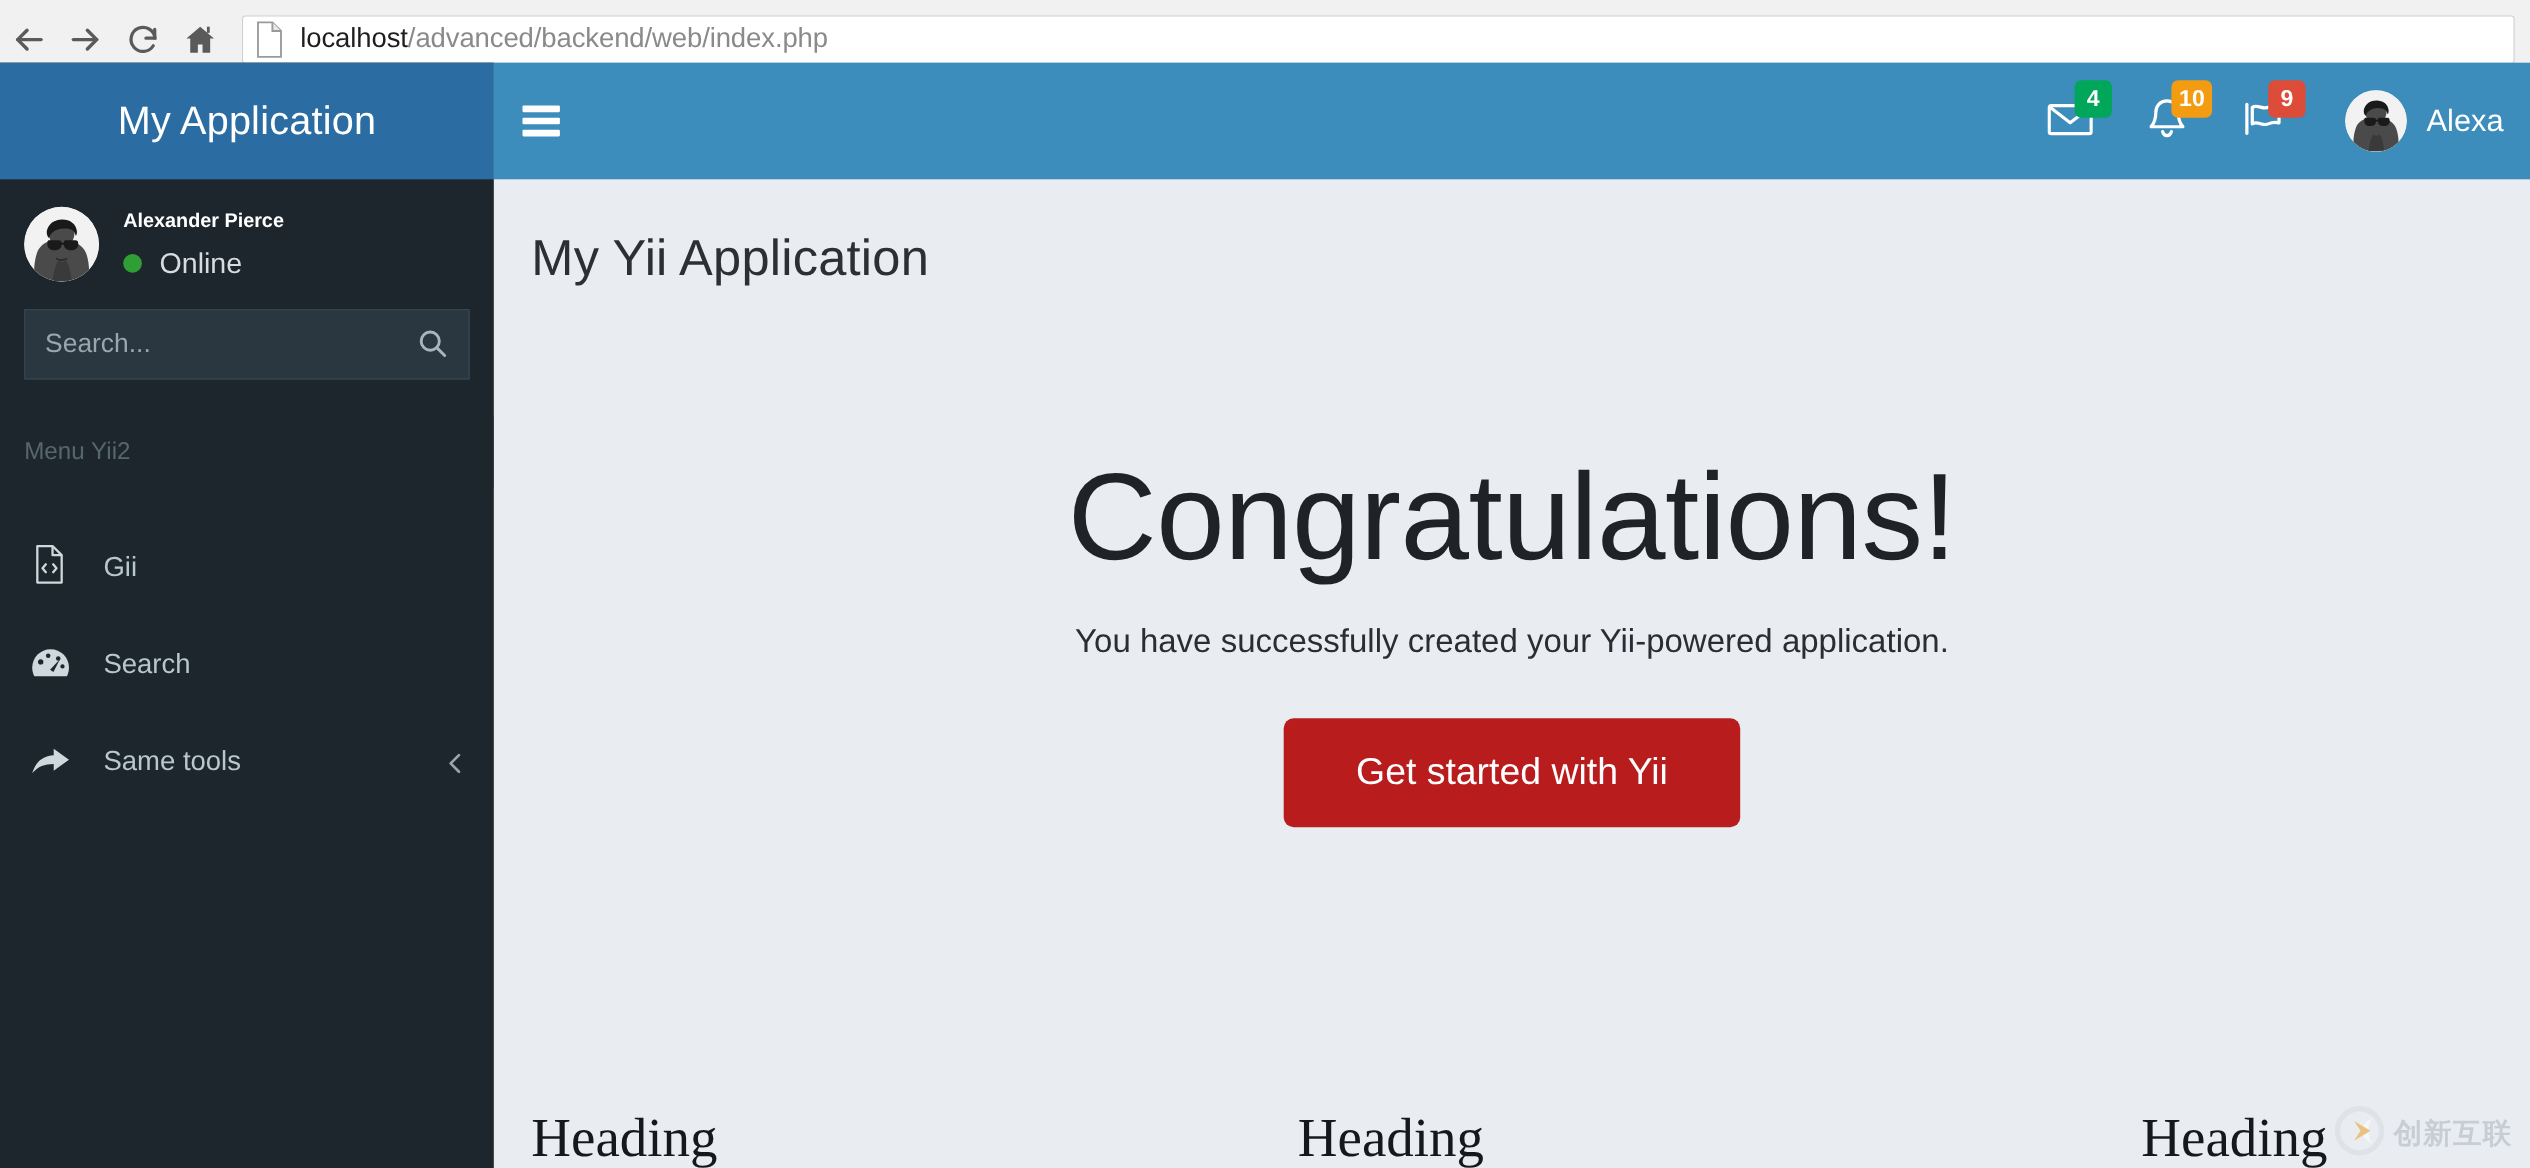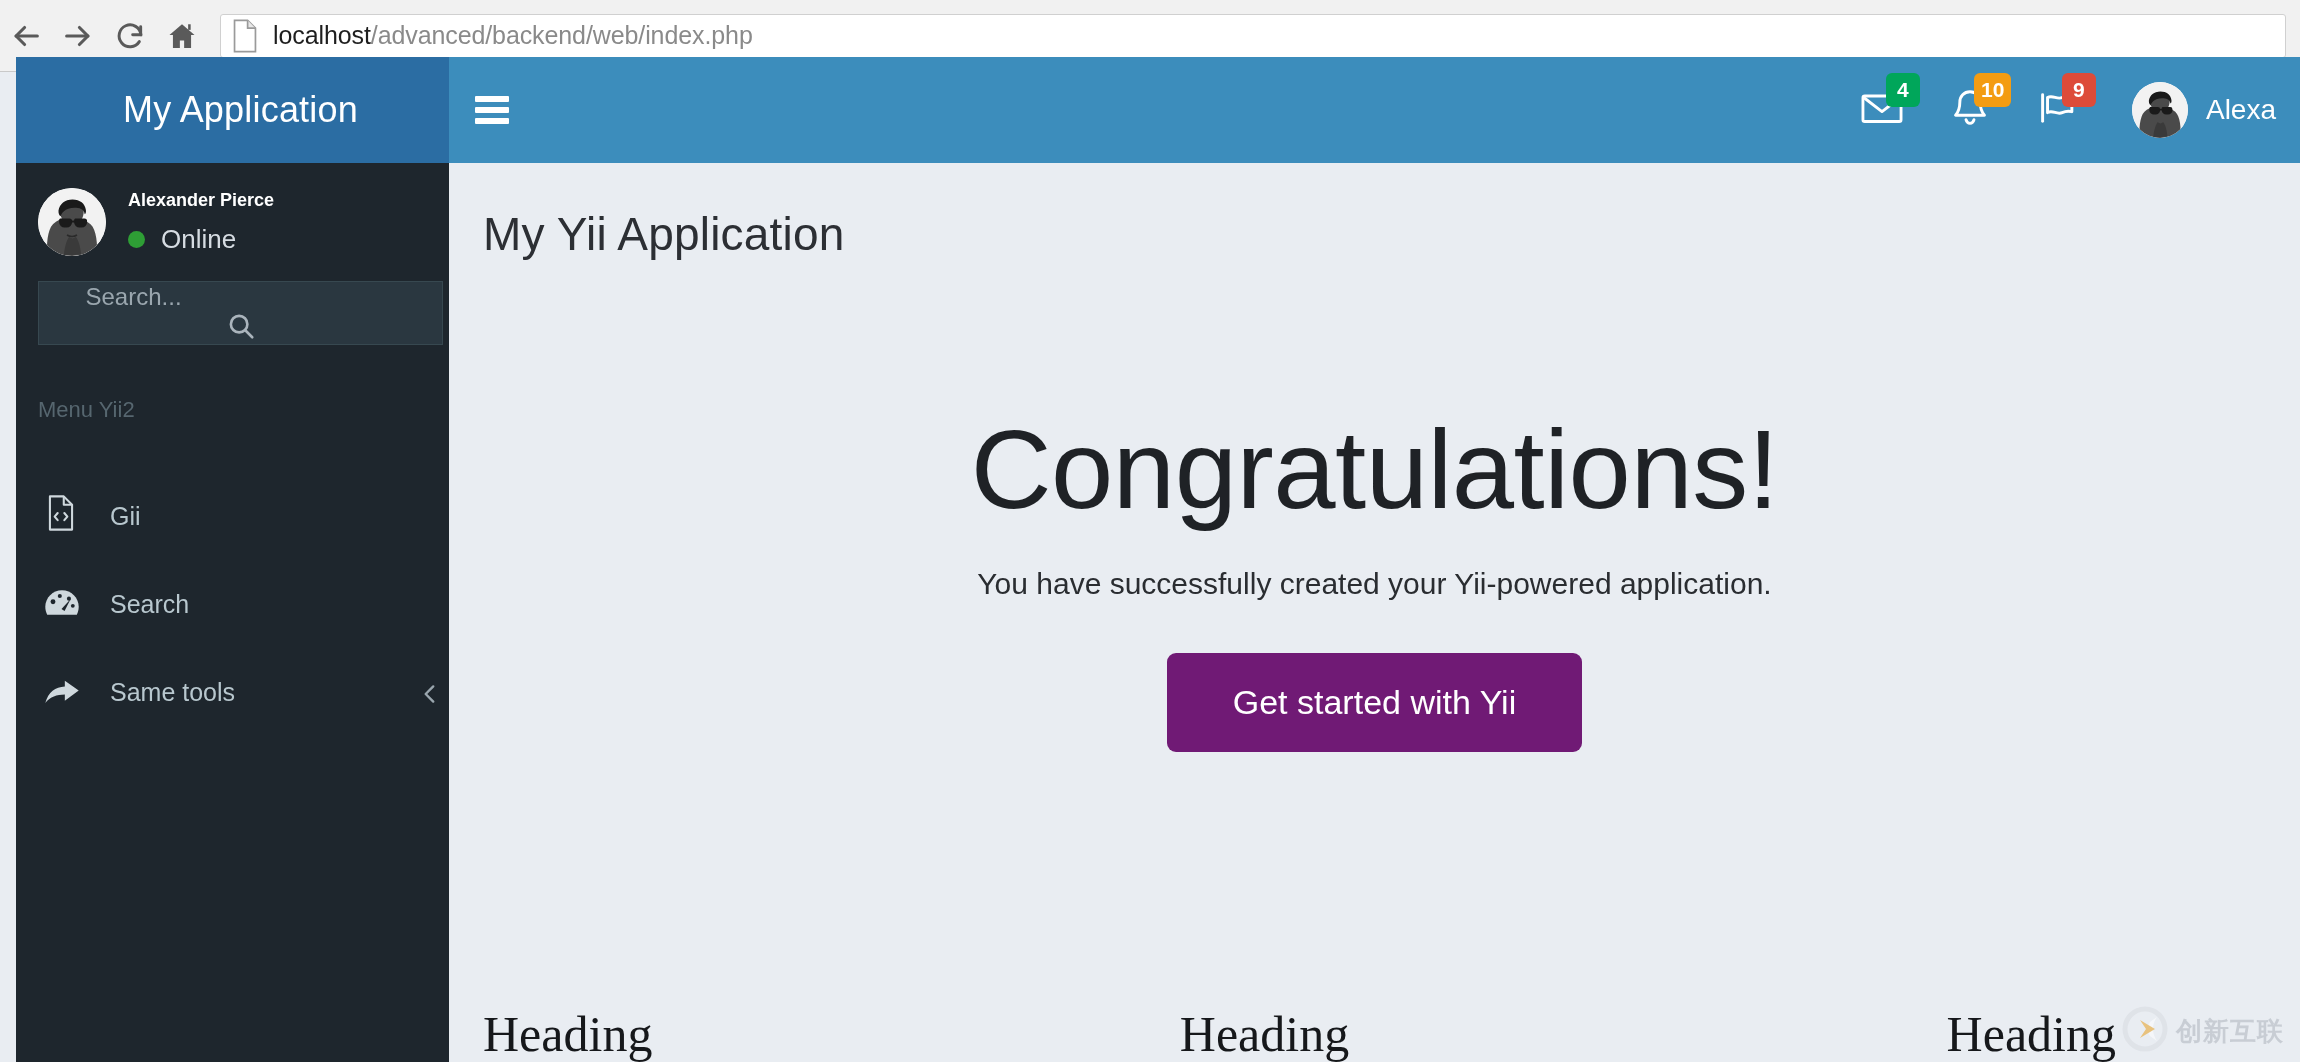--- a/index.html
+++ b/index.html
@@ -44,21 +44,20 @@
   #url-text .host { color: #1e1e1e; }
 
   
   #app { position: absolute; top: 57px; left: 0; width: 2300px; height: 1005px; }
 
   
   #sidebar {
     position: absolute; top: 0; left: 0;
     width: 449px; height: 1005px;
     background: #1e262d;
-    margin-left: 16px;
   }
   #sidebar-logo {
     height: 106px;
     background: #2b6da3;
     color: #ffffff;
     display: flex; align-items: center; justify-content: center;
     font-size: 36px;
     font-weight: 300;
     letter-spacing: 0.2px;
   }
@@ -88,21 +87,20 @@
   }
   #user-status-label { color: #d6dce2; font-size: 26px; }
 
   #sidebar-search-wrap { padding: 0 22px; }
   #sidebar-search {
     height: 64px;
     background: #2a3740;
     border: 1px solid #374850;
     display: flex; align-items: center;
     padding: 0 18px;
-    flex-direction: column;
   }
   #sidebar-search input {
     flex: 1;
     background: transparent;
     border: none; outline: none;
     color: #c9d1d8;
     font-size: 24px;
     font-family: "Liberation Sans", sans-serif;
   }
   #sidebar-search input::placeholder { color: #9aa6ae; }
@@ -215,21 +213,21 @@
   }
   #jumbotron p {
     font-size: 30px;
     font-weight: 300;
     color: #2a2d31;
     margin-top: 38px;
   }
   #cta-button {
     display: inline-block;
     margin-top: 52px;
-    background: #701a75;
+    background: #b91c1c;
     color: #ffffff;
     font-size: 34px;
     padding: 30px 66px;
     border: none; border-radius: 9px;
     cursor: pointer;
     font-family: "Liberation Sans", sans-serif;
   }
   #feature-row {
     display: flex;
     position: absolute;

